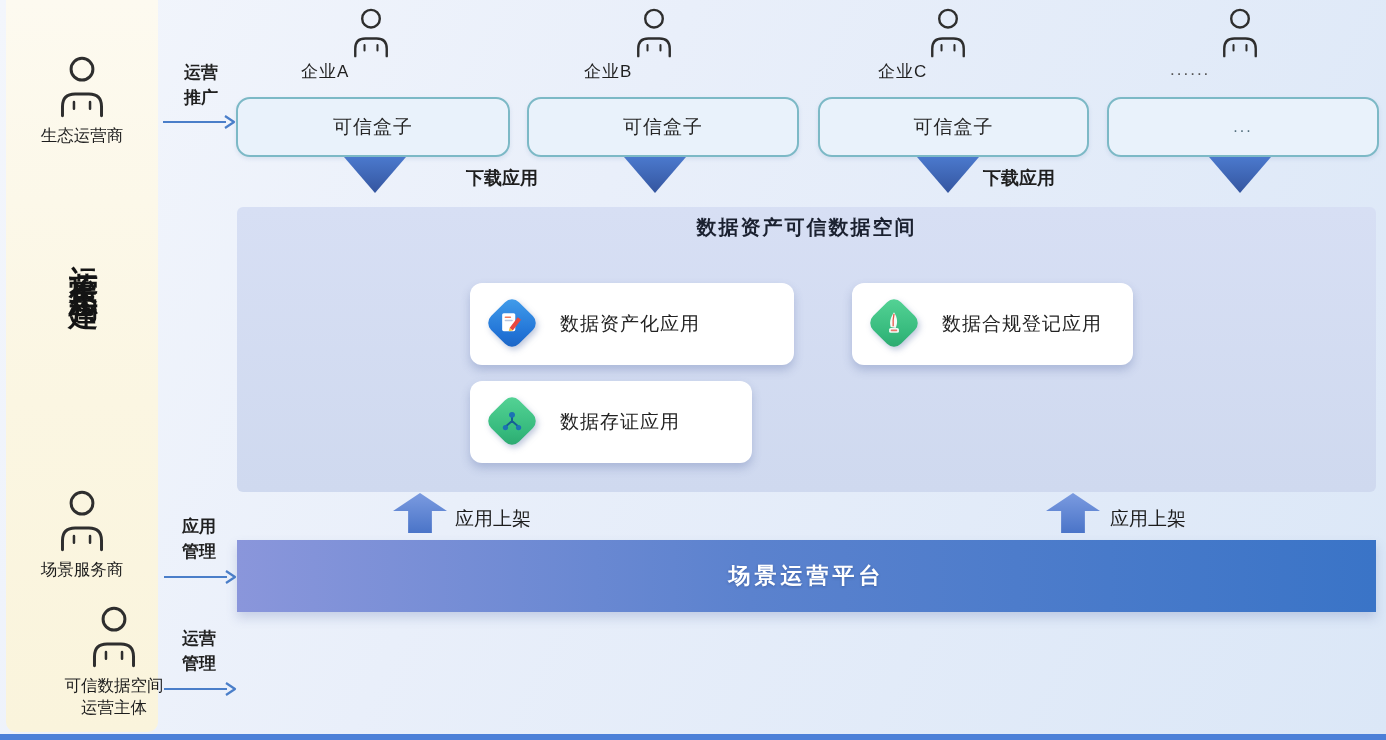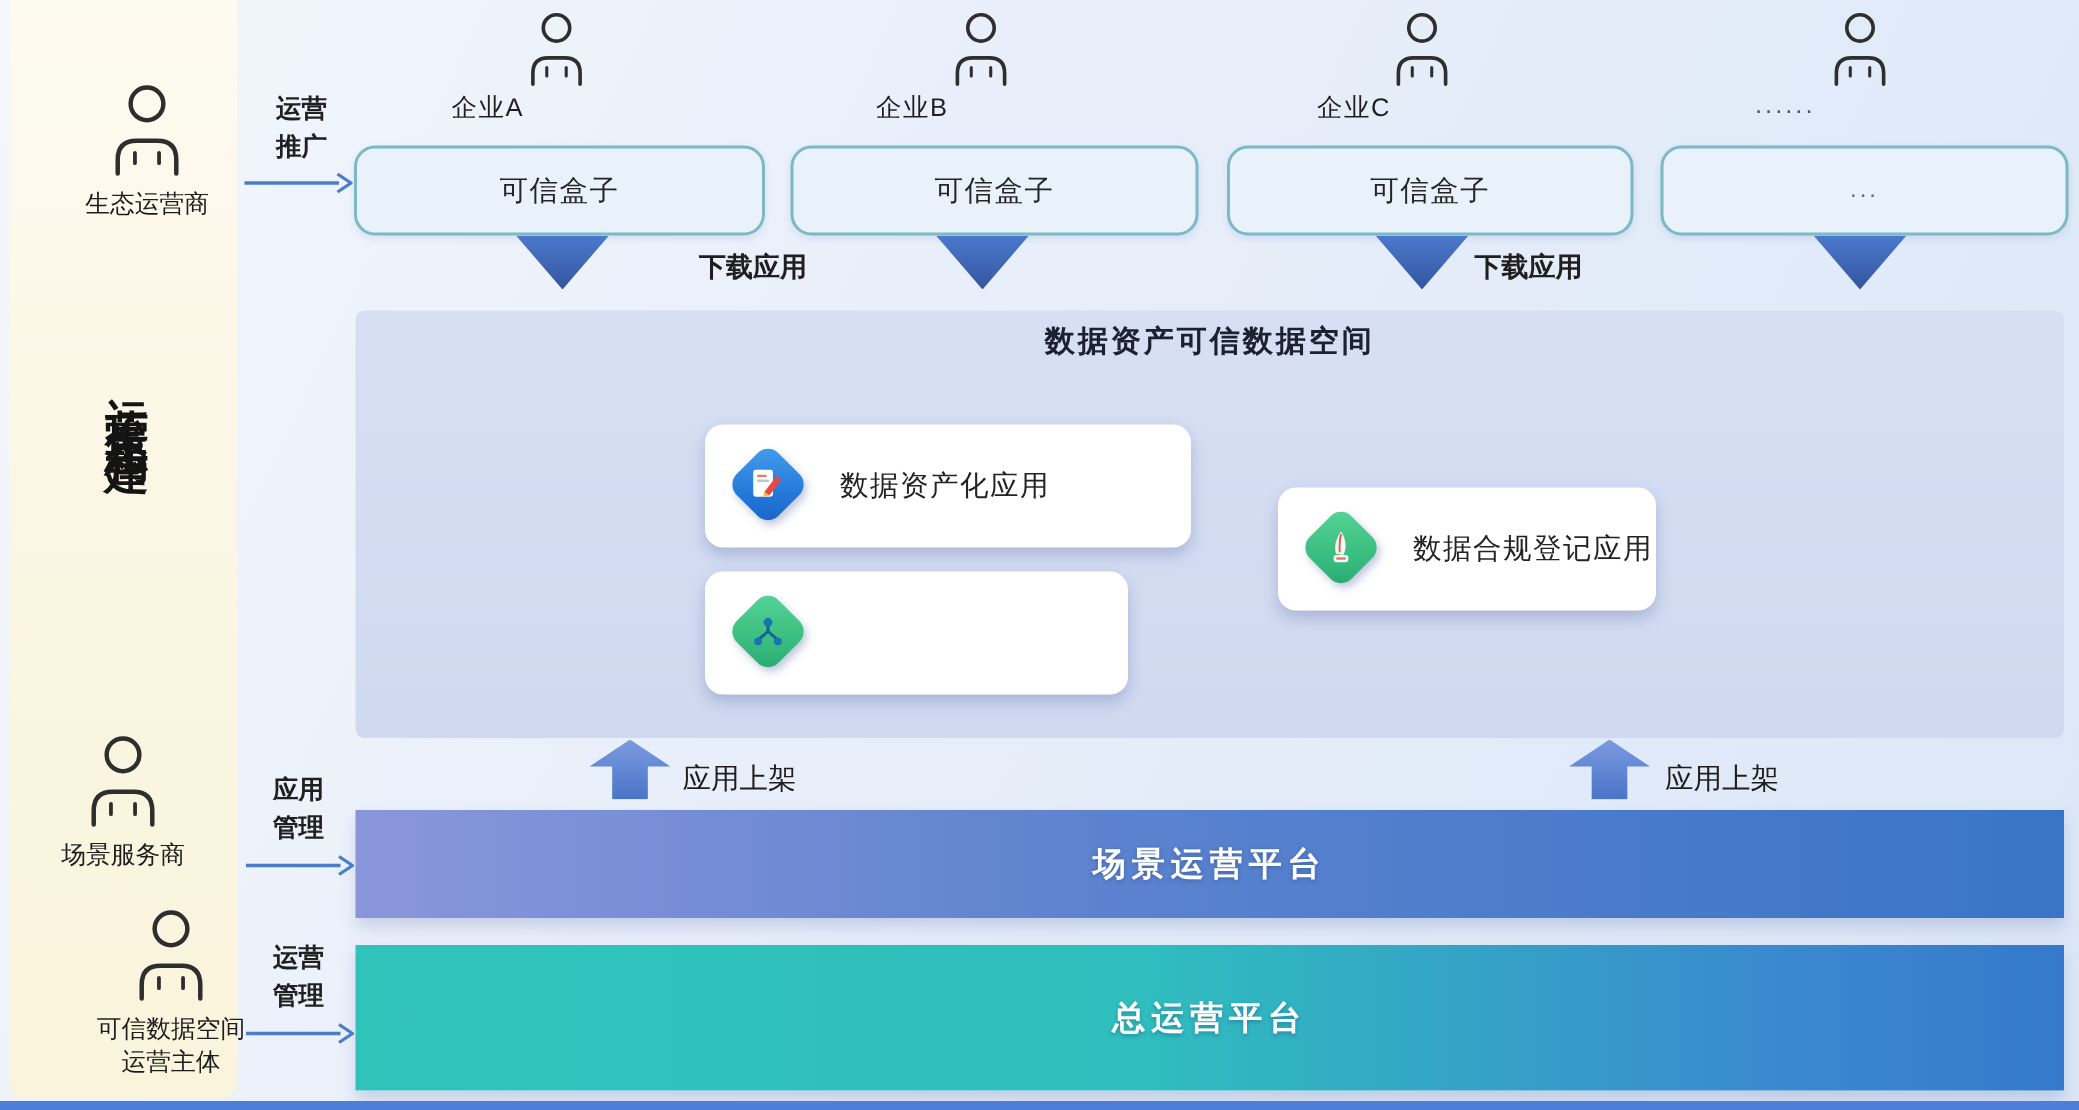--- a/index.html
+++ b/index.html
@@ -129,21 +129,21 @@
       <line x1="1" y1="8" x2="64" y2="8" stroke="#4a7ec9" stroke-width="2.2"></line>
       <path d="M63 2 L72 8 L63 14" fill="none" stroke="#4a7ec9" stroke-width="2.2" stroke-linejoin="round"></path>
     </symbol>
   </defs>
 </svg>
 
 <div class="canvas">
 
   <div class="sidebar"></div>
 
-  <div class="actor" style="top:56px;padding-left:16px;">
+  <div class="actor" style="top:56px;">
     <svg class="person-lg">
         <use href="#person-sym"></use>
       </svg>
     <div class="actor-label">生态运营商</div>
   </div>
 
   <div class="vertical-title">运营生态构建</div>
 
   <div class="actor" style="top:490px;">
     <svg class="person-lg">
@@ -220,21 +220,21 @@
           <rect x="4" y="6" width="8" height="2" rx="1" fill="#f07a5a"></rect>
           <rect x="4" y="10" width="10" height="2" rx="1" fill="#b9c6dd"></rect>
           <polygon points="10,20 20,7 24,10 14,23" fill="#e8483f"></polygon>
           <polygon points="9,24 10,20 14,23" fill="#f5c23a"></polygon>
         </svg>
       </div>
     </div>
     <div class="app-label">数据资产化应用</div>
   </div>
 
-  <div class="app-card" style="left:852px;top:283px;width:252px;margin-top:42px;">
+  <div class="app-card" style="left:852px;top:283px;width:281px;">
     <div class="diamond-wrap">
       <div class="diamond green">
         <svg width="26" height="28" viewBox="0 0 26 28">
           <path d="M13 1 C9 7 7 13 9 19 L15 20 C18 14 17 7 13 1 Z" fill="#f6fbf7"></path>
           <path d="M13 3 C12 8 11.5 13 12 18" stroke="#e8584a" stroke-width="1.6" fill="none"></path>
           <rect x="7" y="20" width="12" height="6" rx="2" fill="#ffffff" opacity="0.92"></rect>
           <rect x="9" y="22" width="8" height="2" rx="1" fill="#e8584a" opacity="0.8"></rect>
         </svg>
       </div>
     </div>
@@ -245,27 +245,27 @@
     <div class="diamond-wrap">
       <div class="diamond green">
         <svg width="28" height="28" viewBox="0 0 28 28">
           <path d="M14 9 V14 M14 14 L7 20 M14 14 L21 20" stroke="#155f94" stroke-width="2.4" fill="none" stroke-linecap="round"></path>
           <circle cx="14" cy="6.5" r="3.6" fill="#1b72b4"></circle>
           <circle cx="6" cy="22" r="3.2" fill="#1b72b4"></circle>
           <circle cx="22" cy="22" r="3.2" fill="#1b72b4"></circle>
         </svg>
       </div>
     </div>
+    <div class="app-label">数据存证应用</div>
   </div>
 
 
   <div class="arrow-up" style="left:393px;"></div>
   <div class="upload-label" style="left:455px;">应用上架</div>
 
   <div class="arrow-up" style="left:1046px;"></div>
   <div class="upload-label" style="left:1110px;">应用上架</div>
 
   <div class="bar bar-scene">场景运营平台</div>
-  <div class="bar bar-main">总运营平台</div>
 
   <div class="bottom-line"></div>
 
 </div>
 
 </body></html>

